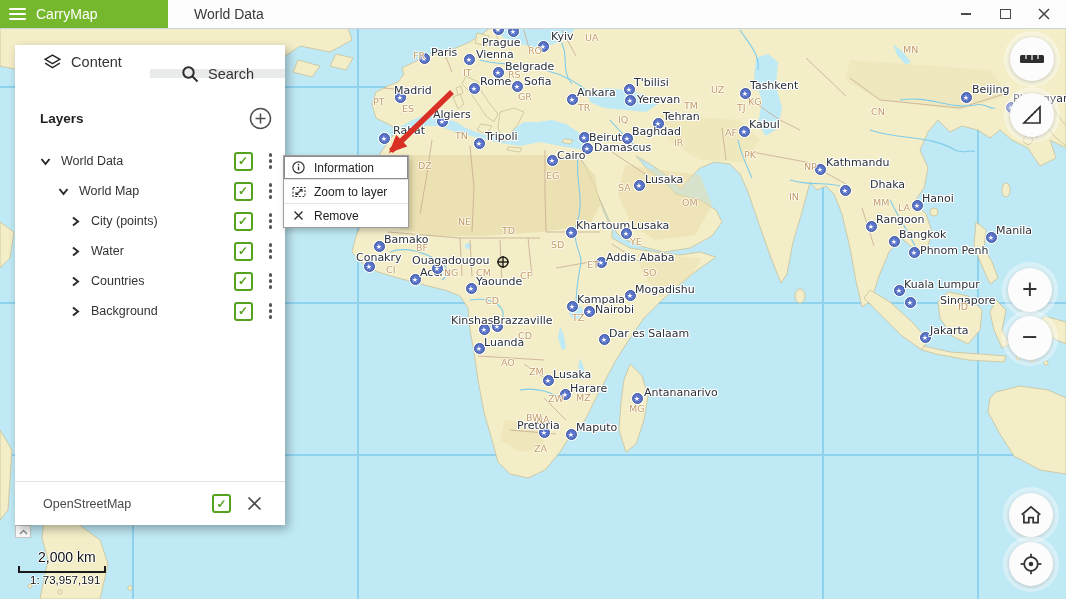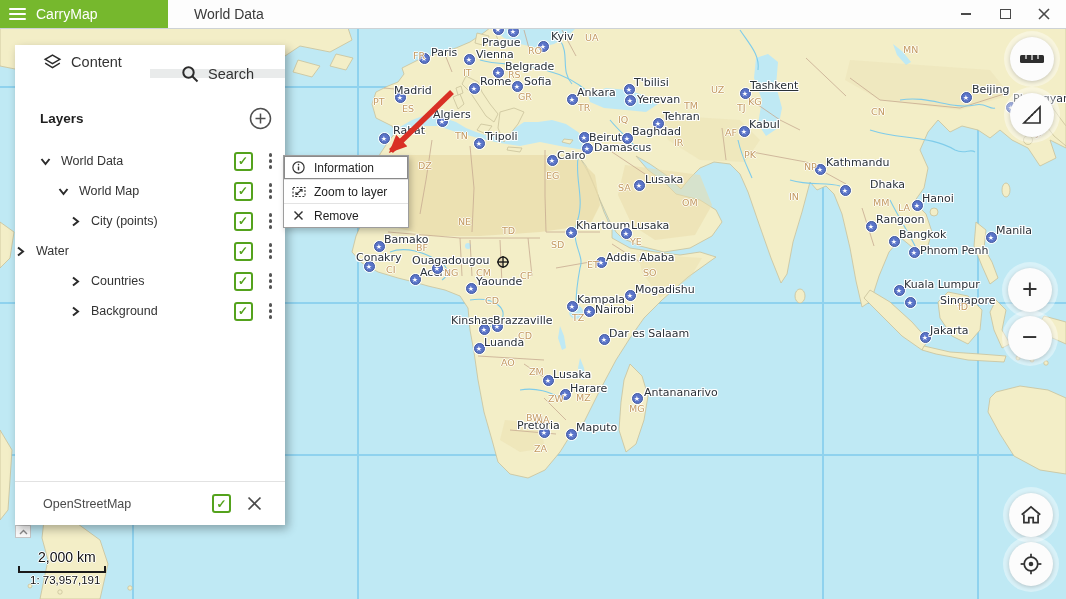--- a/index.html
+++ b/index.html
@@ -244,21 +244,21 @@
       <div class="clab" style="left: 594px; top: 141px;">Damascus</div>
       <div class="cmark" style="left: 546.5px; top: 154.5px;">★</div>
       <div class="clab" style="left: 557px; top: 149px;">Cairo</div>
       <div class="cmark" style="left: 621.5px; top: 132.5px;">★</div>
       <div class="clab" style="left: 632px; top: 125px;">Baghdad</div>
       <div class="cmark" style="left: 633.5px; top: 179.5px;">★</div>
       <div class="clab" style="left: 645px; top: 173px;">Lusaka</div>
       <div class="cmark" style="left: 738.5px; top: 125.5px;">★</div>
       <div class="clab" style="left: 749px; top: 118px;">Kabul</div>
       <div class="cmark" style="left: 739.5px; top: 87.5px;">★</div>
-      <div class="clab" style="left: 750px; top: 79px; text-decoration: underline;">Tashkent</div>
+      <div class="clab" style="left: 750px; top: 79px;">Tashkent</div>
       <div class="cmark" style="left: 814.5px; top: 163.5px;">★</div>
       <div class="clab" style="left: 826px; top: 156px;">Kathmandu</div>
       <div class="cmark" style="left: 839.5px; top: 184.5px;">★</div>
       <div class="clab" style="left: 850px; top: 178px; margin-left: 20px;">Dhaka</div>
       <div class="cmark" style="left: 911.5px; top: 199.5px;">★</div>
       <div class="clab" style="left: 922px; top: 192px;">Hanoi</div>
       <div class="cmark" style="left: 960.5px; top: 91.5px;">★</div>
       <div class="clab" style="left: 972px; top: 83px;">Beijing</div>
       <div class="cmark" style="left: 1005.5px; top: 101.5px;">★</div>
       <div class="clab" style="left: 1013px; top: 92px;">P'yongyang</div>
@@ -480,21 +480,21 @@
             </svg>
           </span>
           <span class="lab">City (points)</span>
           <span class="cbx">✓</span>
           <span class="kebab">
             <i></i>
             <i></i>
             <i></i>
           </span>
         </div>
-        <div class="tree-row" style="">
+        <div class="tree-row" style="padding-left: 55px;">
           <span class="chev">
             <svg width="11" height="11" viewBox="0 0 11 11">
               <polyline points="3,1.5 8,5.5 3,9.5" fill="none" stroke="#2b2b2b" stroke-width="2"></polyline>
             </svg>
           </span>
           <span class="lab">Water</span>
           <span class="cbx">✓</span>
           <span class="kebab">
             <i></i>
             <i></i>

